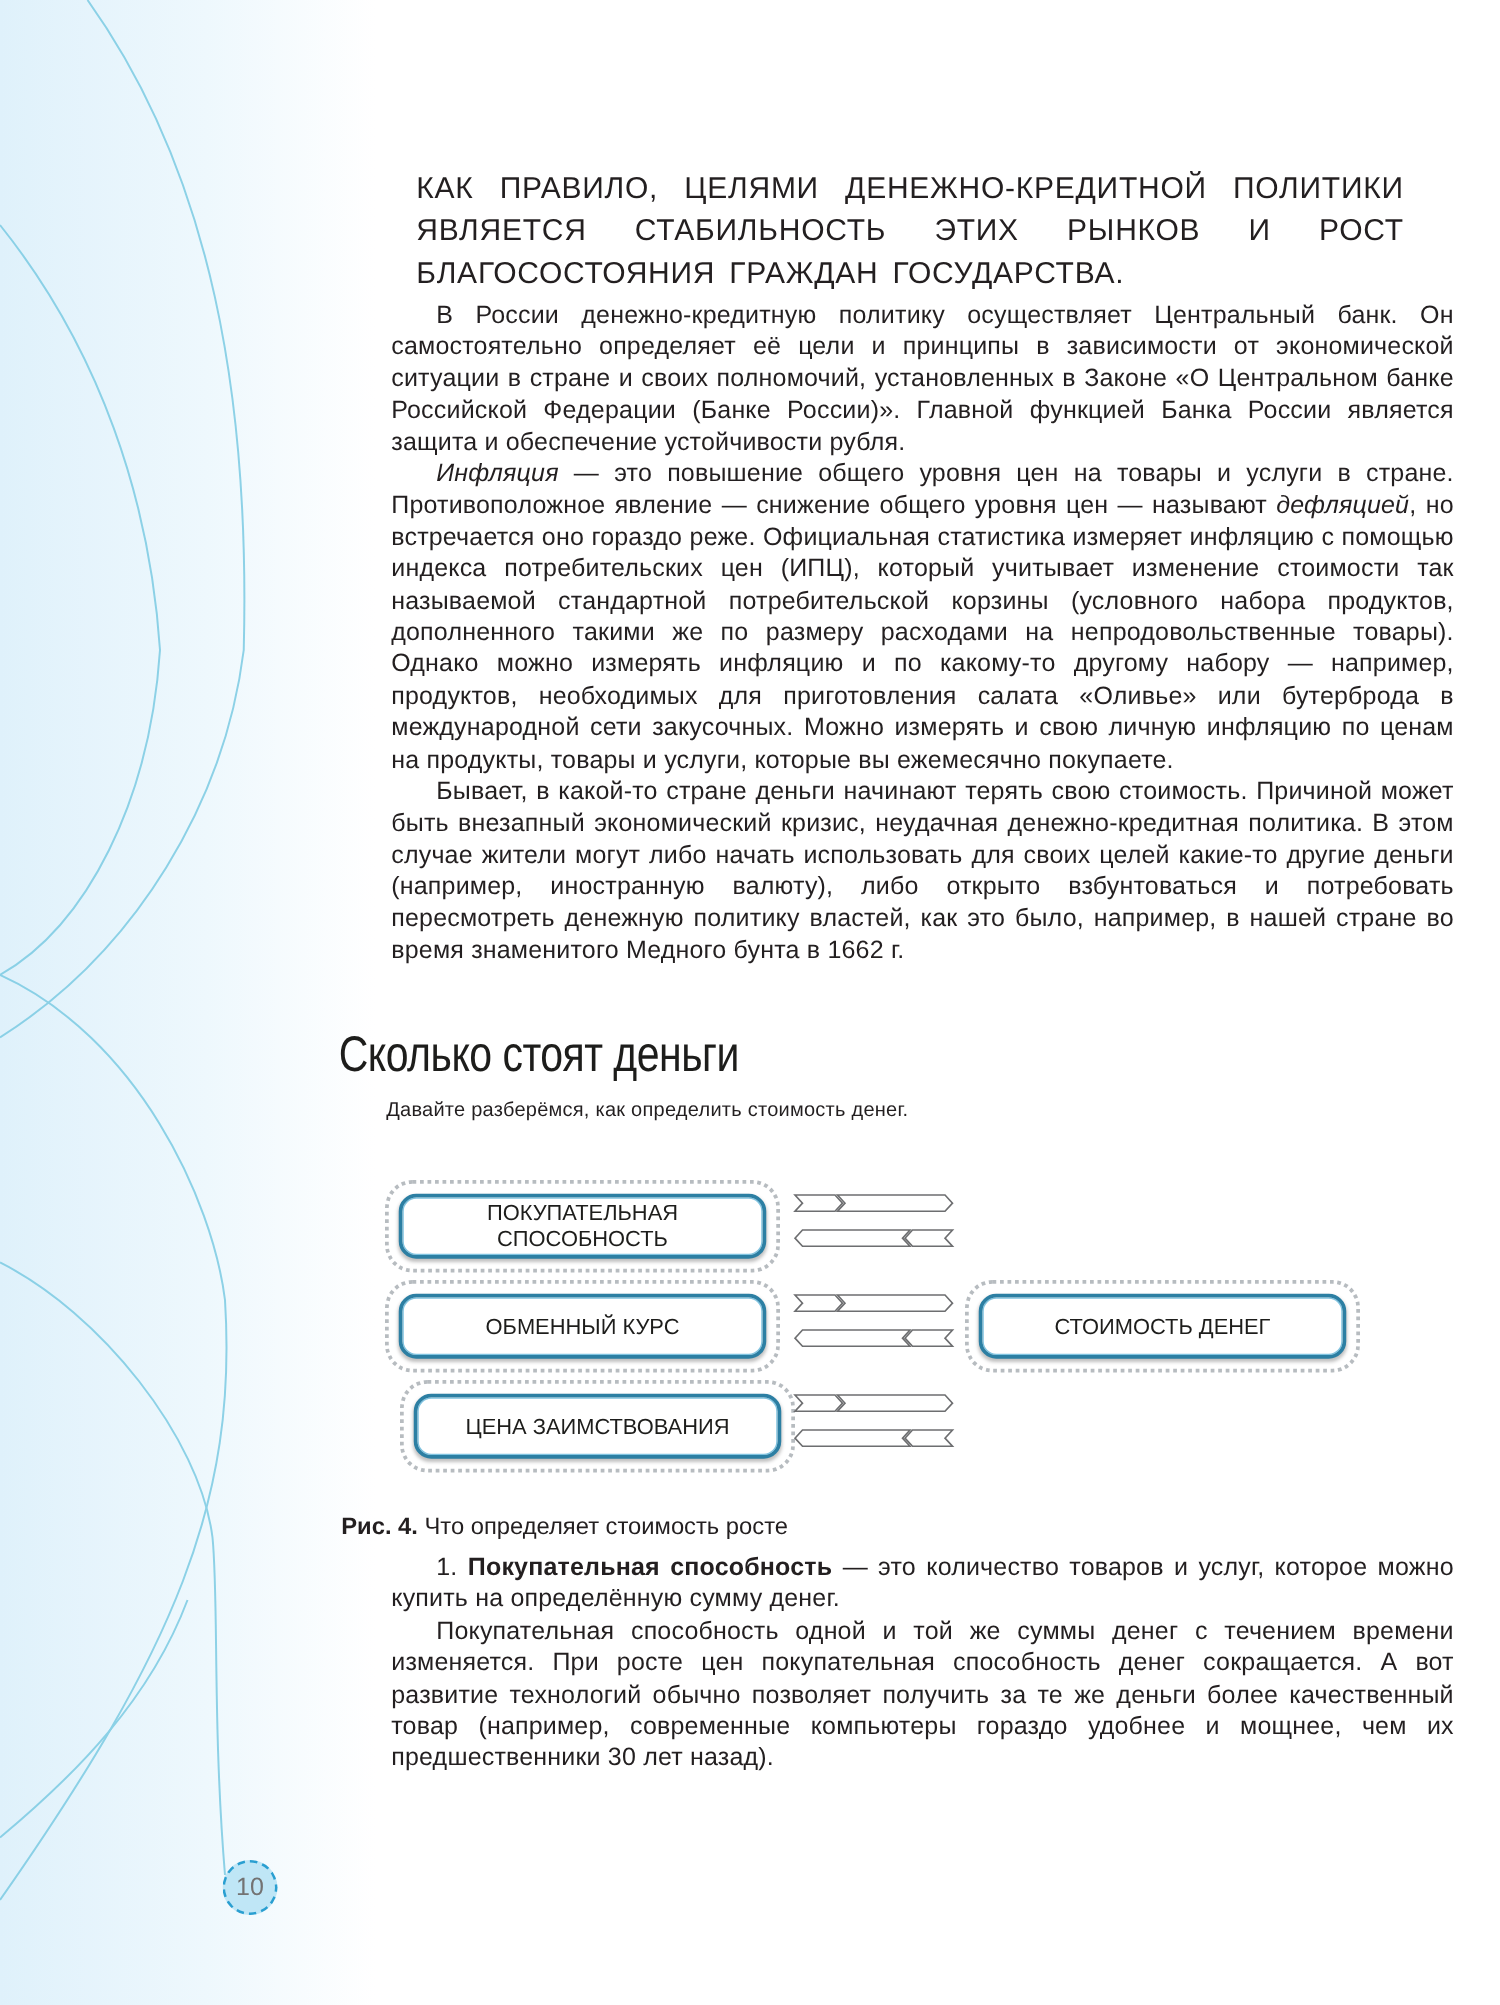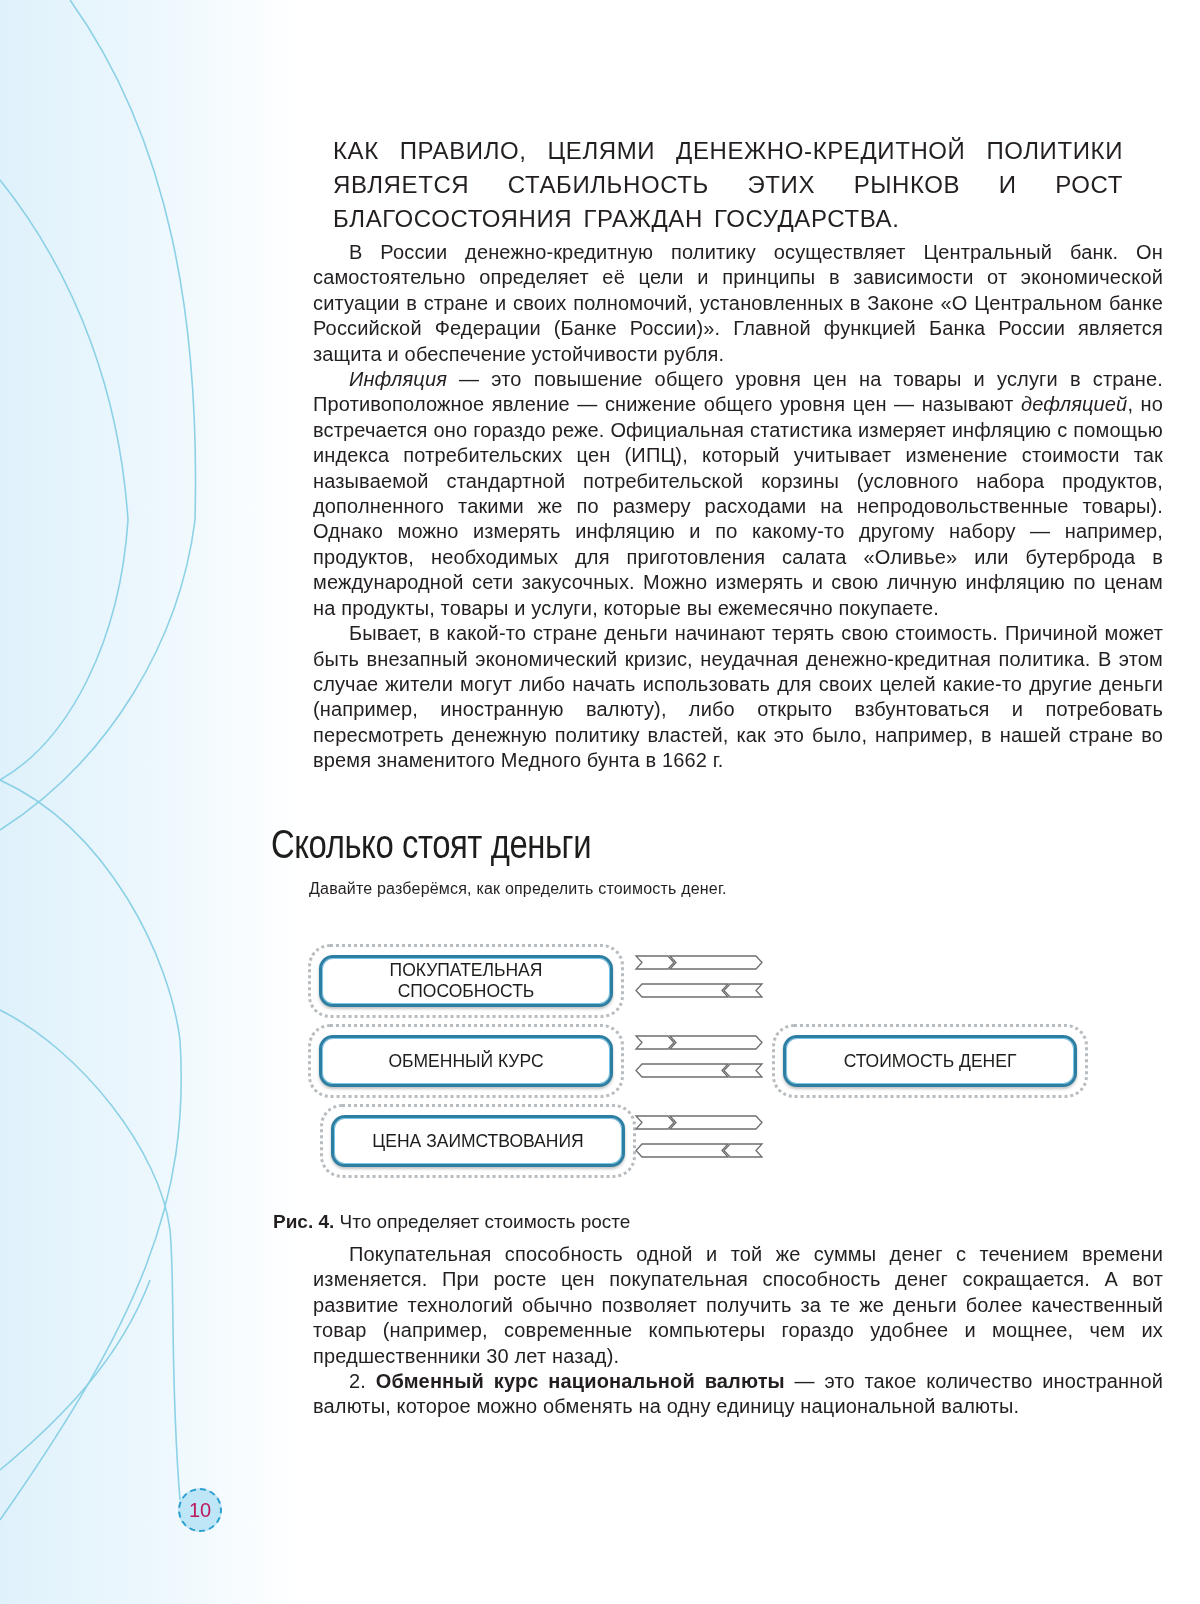--- a/index.html
+++ b/index.html
@@ -50,21 +50,21 @@
 
   .caption { position: absolute; left: 273px; top: 1211px; font-size: 19px; }
   .caption b { font-weight: 700; }
   b { font-weight: 700; }
   i { font-style: italic; }
 
   .page-num {
     position: absolute; left: 178px; top: 1488px; width: 40px; height: 40px;
     border-radius: 50%; background: #bfe6f6; border: 2px dashed #2a9fd1;
     display: flex; align-items: center; justify-content: center;
-    font-size: 20px; color: #be185d;
+    font-size: 20px; color: #737373;
   }
 </style>
 </head>
 <body>
 
 <div class="bg-gradient"></div>
 <svg class="bg-arcs" viewBox="0 0 1200 1604">
   <g fill="none" stroke="#7ccbe3" stroke-width="1.6" opacity="0.85">
     <path d="M70 0 C 170 140, 200 320, 195 520"></path>
     <path d="M0 180 C 80 280, 120 400, 128 520"></path>
@@ -126,17 +126,17 @@
     </g>
   </svg>
 </div>
 
 <div class="caption">
   <b>Рис. 4.</b>
   <span>Что определяет стоимость росте</span>
 </div>
 
 <div class="block" style="top:1242px;">
+  <p class="p indent"><span>1.</span> <b>Покупательная способность</b><span> — это количество товаров и услуг, которое можно купить на определённую сумму денег.</span></p>
   <p class="p indent">Покупательная способность одной и той же суммы денег с течением времени изменяется. При росте цен покупательная способность денег сокращается. А вот развитие технологий обычно позволяет получить за те же деньги более качественный товар (например, современные компьютеры гораздо удобнее и мощнее, чем их предшественники 30 лет назад).</p>
-  <p class="p indent"><span>2.</span> <b>Обменный курс национальной валюты</b><span> — это такое количество иностранной валюты, которое можно обменять на одну единицу национальной валюты.</span></p>
 </div>
 
 <div class="page-num">10</div>
 
 </body></html>

